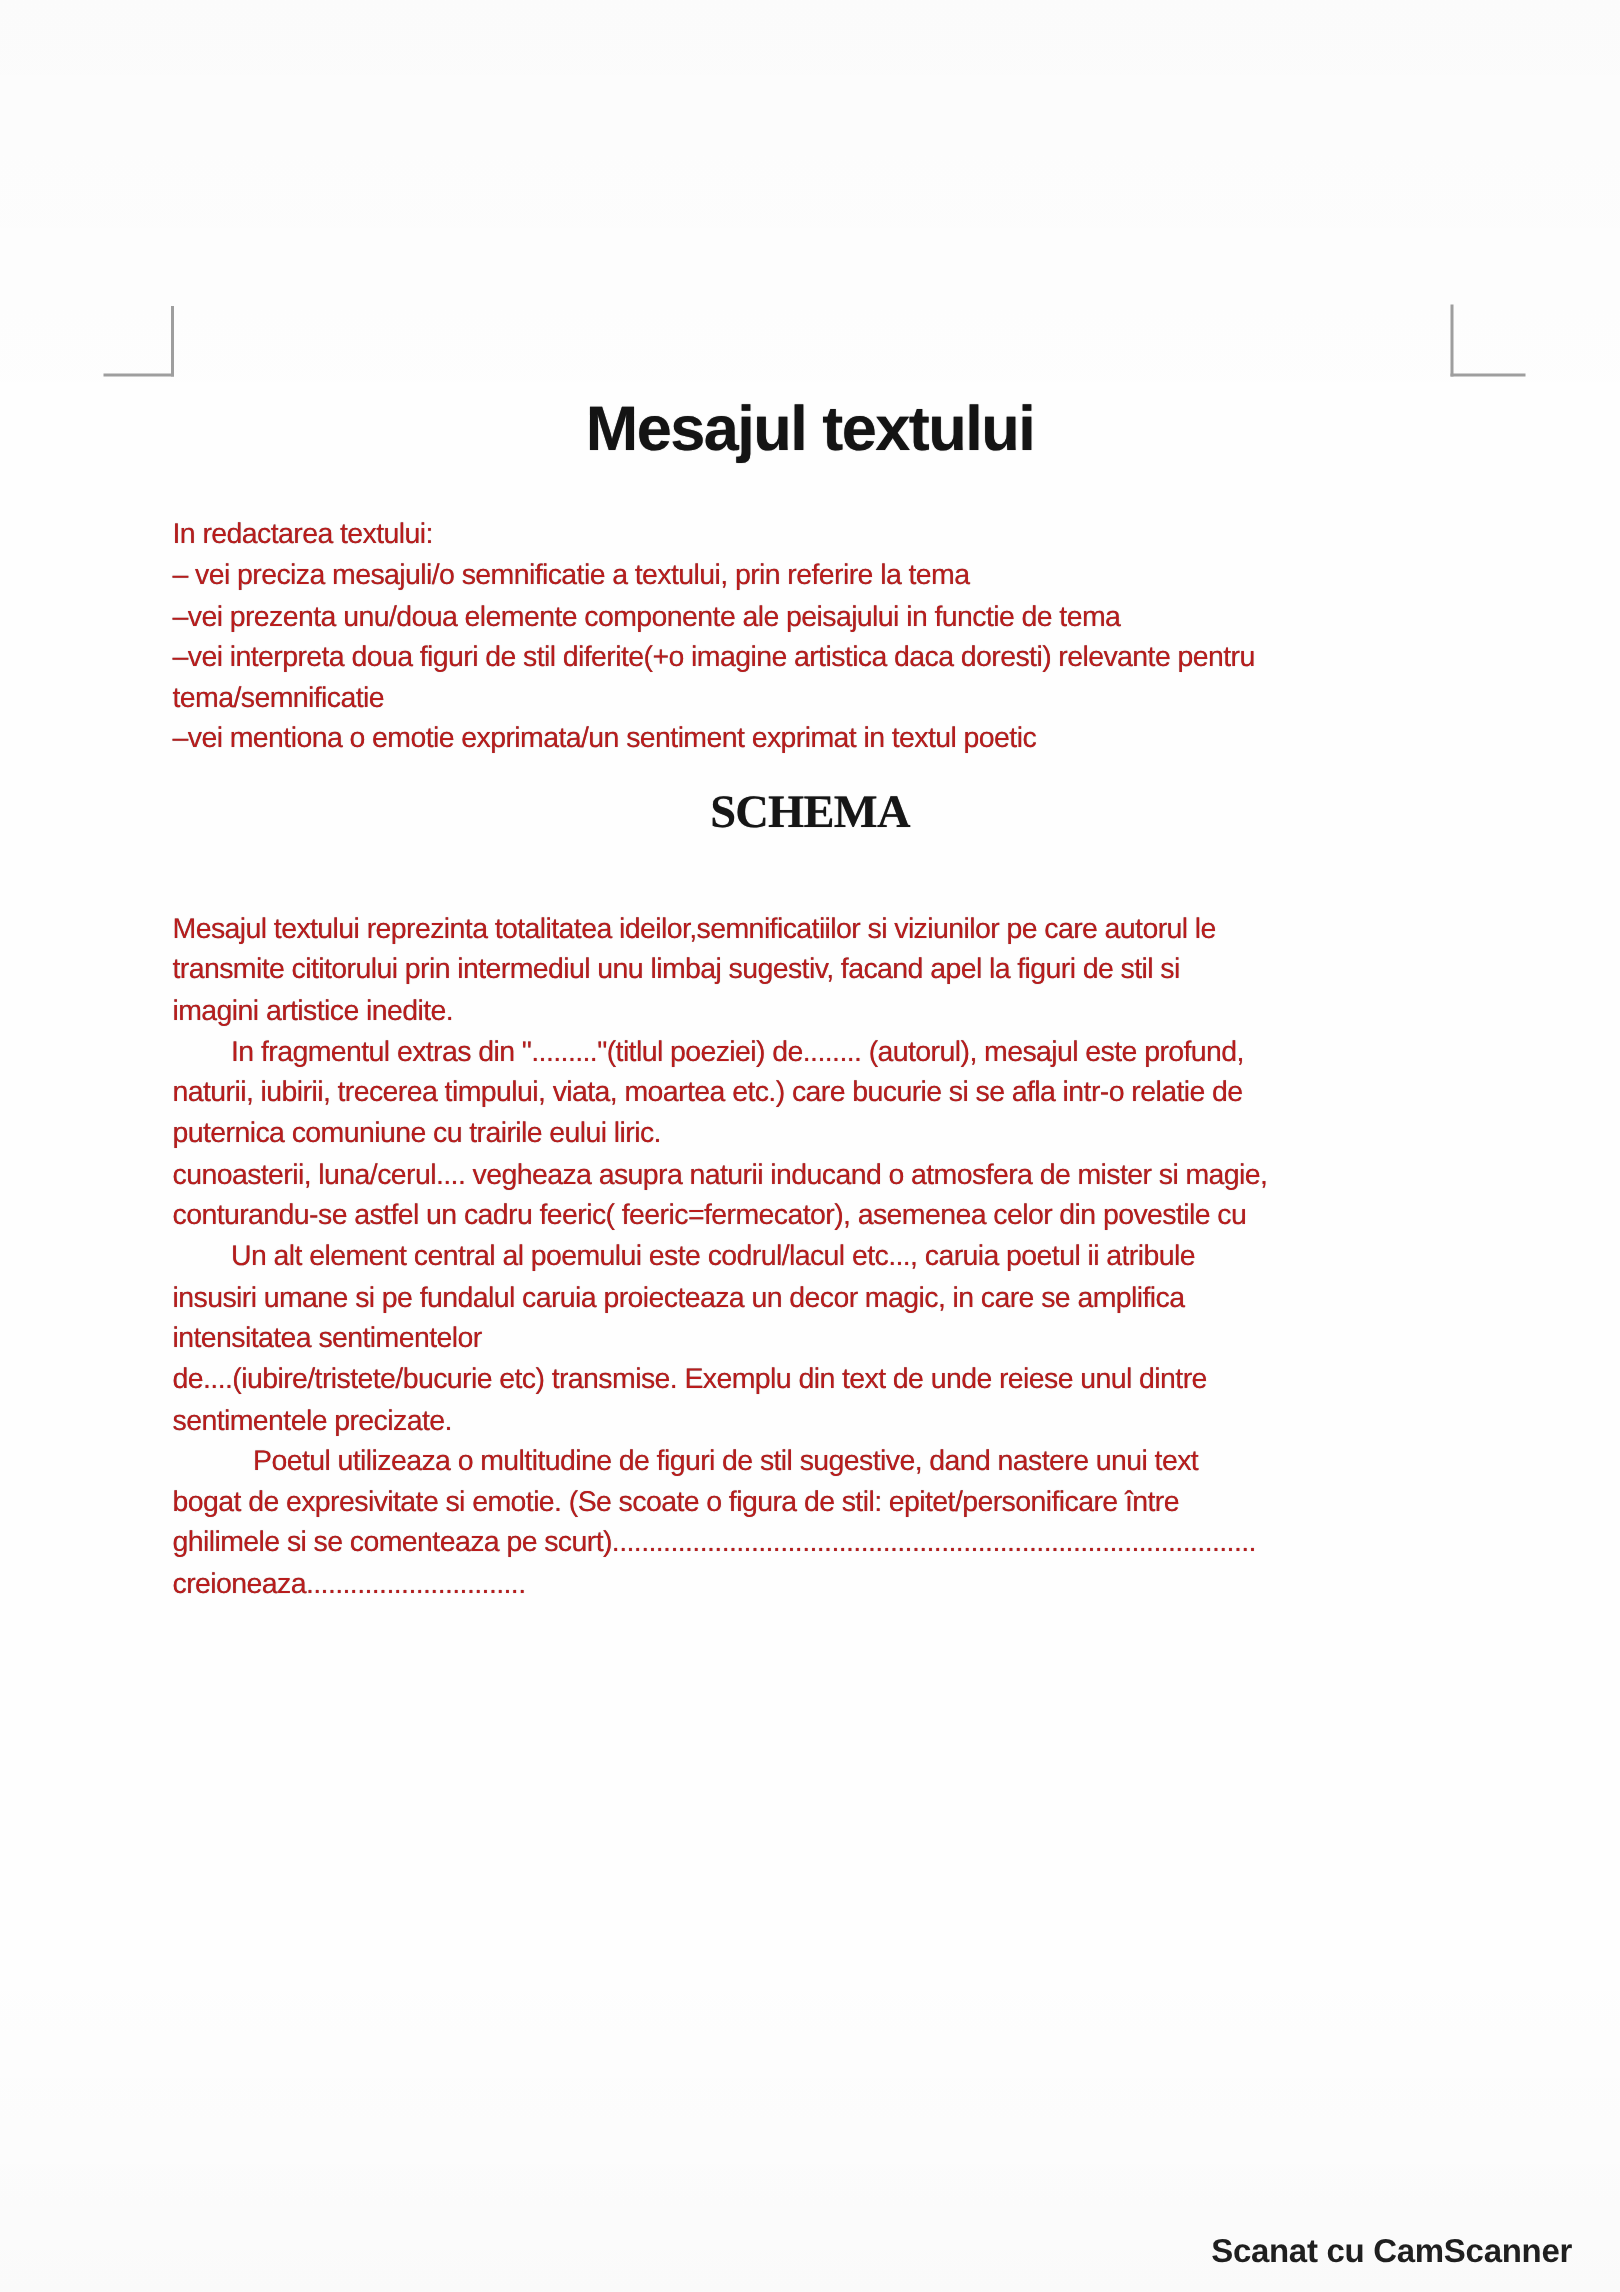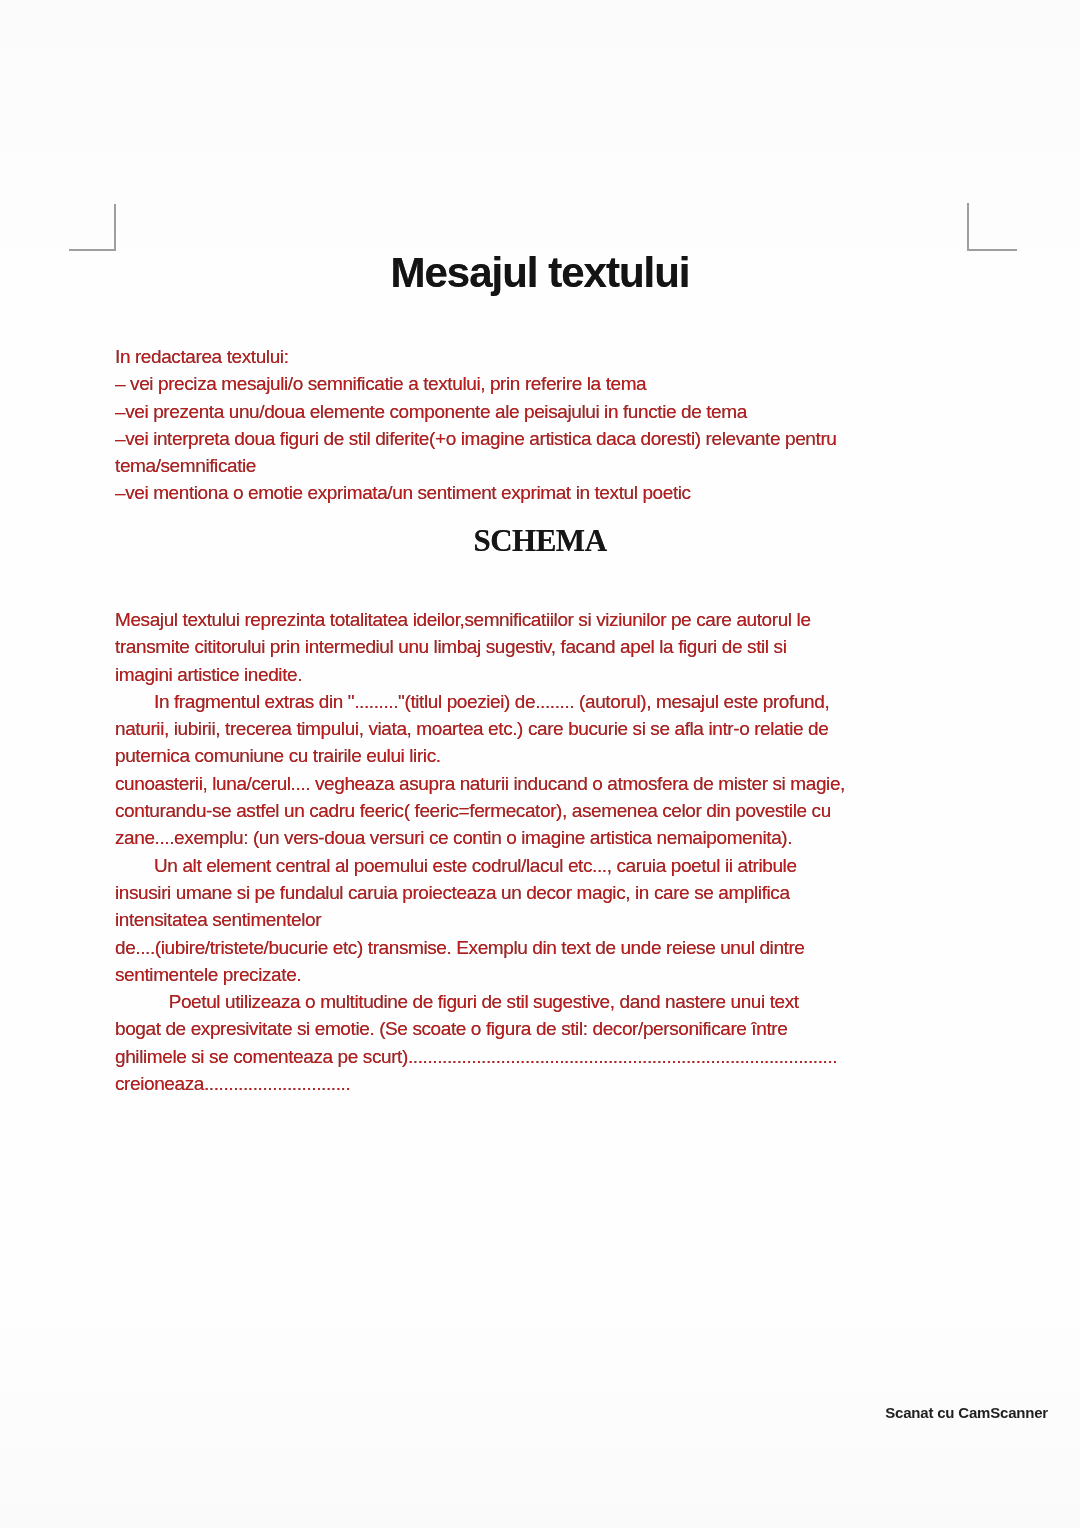--- a/index.html
+++ b/index.html
@@ -39,21 +39,21 @@
   .crop-tr {
     left: 967px;
     top: 203px;
     width: 48px;
     height: 46px;
     border-left: 2px solid #9e9e9e;
     border-bottom: 2px solid #9e9e9e;
   }
   .doc-title {
     position: absolute;
-    top: 249px;
+    top: 262px;
     left: 0;
     width: 100%;
     margin: 0;
     text-align: center;
     font-size: 42px;
     font-weight: bold;
     letter-spacing: -1px;
     color: #141414;
     text-shadow: 0 0 0.6px rgba(0,0,0,0.65);
   }
@@ -81,23 +81,23 @@
   .line {
     white-space: pre;
     font-size: 19px;
     line-height: 27.3px;
     letter-spacing: -0.4px;
     color: #b91c1c;
     text-shadow: 0 0 0.5px rgba(0,0,0,0.55);
   }
   .watermark {
     position: absolute;
-    top: 1404px;
+    top: 1488px;
     right: 32px;
-    font-size: 15px;
+    font-size: 22px;
     font-weight: bold;
     letter-spacing: -0.2px;
     color: #1f1f1f;
   }
 </style>
 </head>
 <body>
 
 <div class="page">
 
@@ -119,27 +119,26 @@
 
   <div class="text-block schema-block">
       <div class="line">Mesajul textului reprezinta totalitatea ideilor,semnificatiilor si viziunilor pe care autorul le</div>
       <div class="line">transmite cititorului prin intermediul unu limbaj sugestiv, facand apel la figuri de stil si</div>
       <div class="line">imagini artistice inedite.</div>
       <div class="line">        In fragmentul extras din "........."(titlul poeziei) de........ (autorul), mesajul este profund,</div>
       <div class="line">naturii, iubirii, trecerea timpului, viata, moartea etc.) care bucurie si se afla intr-o relatie de</div>
       <div class="line">puternica comuniune cu trairile eului liric.</div>
       <div class="line">cunoasterii, luna/cerul.... vegheaza asupra naturii inducand o atmosfera de mister si magie,</div>
       <div class="line">conturandu-se astfel un cadru feeric( feeric=fermecator), asemenea celor din povestile cu</div>
-      <div class="line">zane....exemplu: (un vers-doua versuri ce contin o imagine artistica nemaipomenita).</div>
       <div class="line">        Un alt element central al poemului este codrul/lacul etc..., caruia poetul ii atribule</div>
       <div class="line">insusiri umane si pe fundalul caruia proiecteaza un decor magic, in care se amplifica</div>
       <div class="line">intensitatea sentimentelor</div>
       <div class="line">de....(iubire/tristete/bucurie etc) transmise. Exemplu din text de unde reiese unul dintre</div>
       <div class="line">sentimentele precizate.</div>
       <div class="line">           Poetul utilizeaza o multitudine de figuri de stil sugestive, dand nastere unui text</div>
-      <div class="line">bogat de expresivitate si emotie. (Se scoate o figura de stil: decor/personificare între</div>
+      <div class="line">bogat de expresivitate si emotie. (Se scoate o figura de stil: epitet/personificare între</div>
       <div class="line">ghilimele si se comenteaza pe scurt)........................................................................................</div>
       <div class="line">creioneaza..............................</div>
     </div>
 
   <div class="watermark">Scanat cu CamScanner</div>
 
 </div>
 
 </body></html>

